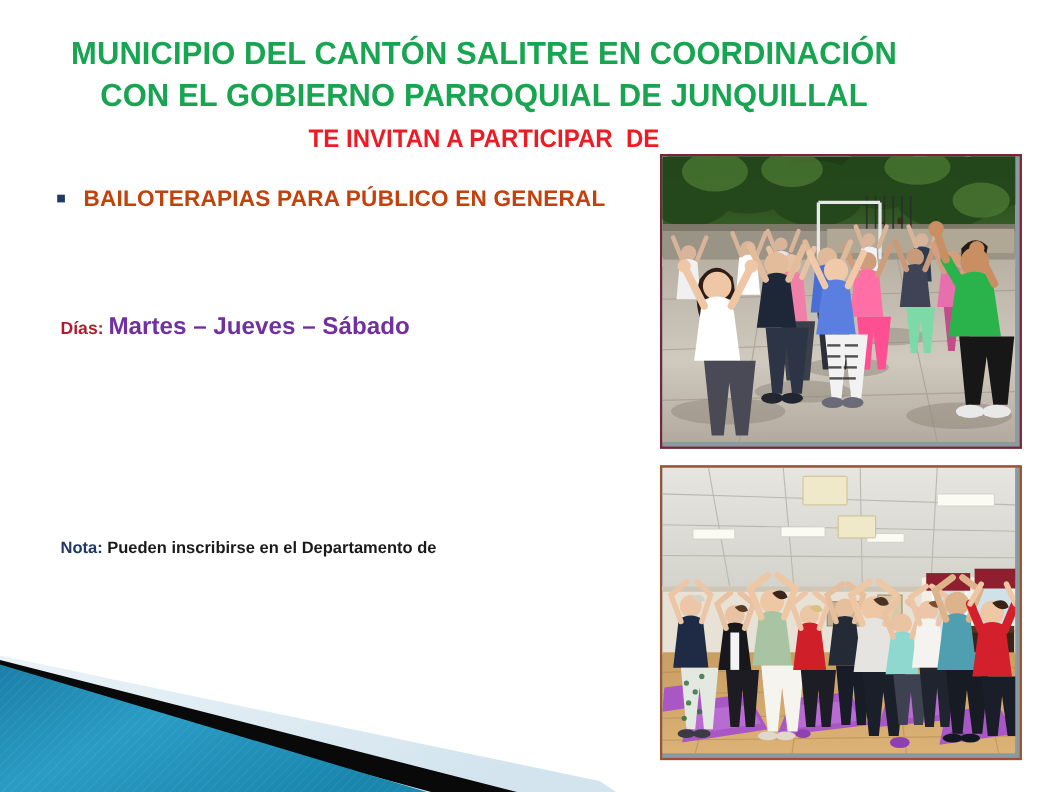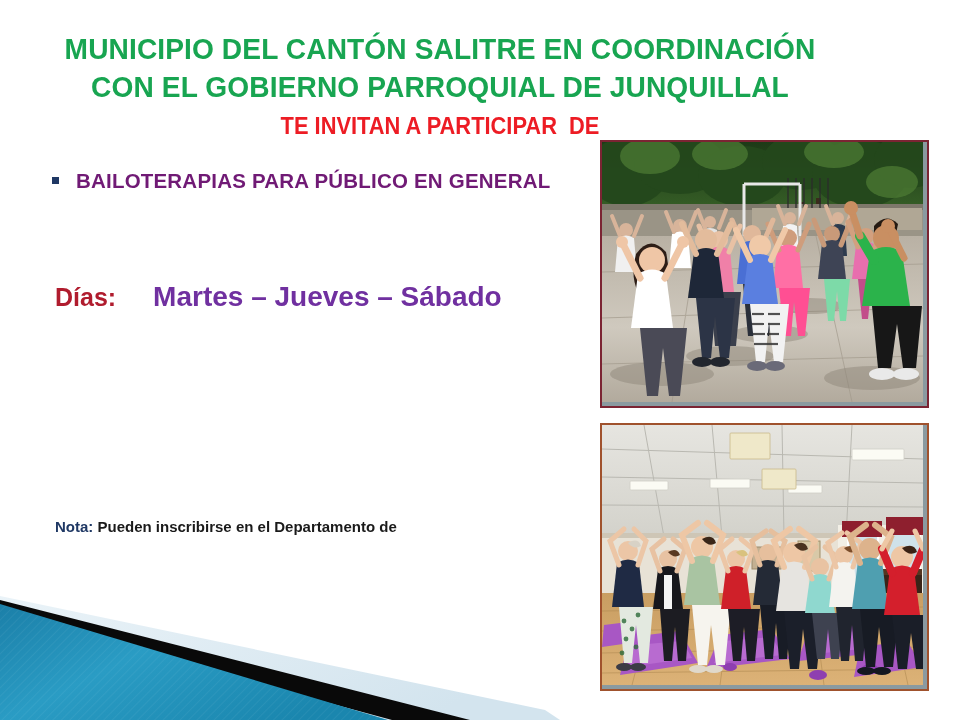--- a/index.html
+++ b/index.html
@@ -64,21 +64,21 @@
     height: 7px;
     background: #1F3864;
     margin-right: 17px;
     flex: 0 0 auto;
   }
   .bullet-text {
     font-family: "Liberation Sans", sans-serif;
     font-weight: bold;
     font-size: 20.5px;
     line-height: 24px;
-    color: #701a75;
+    color: #c2410c;
     letter-spacing: 0.2px;
     white-space: nowrap;
   }
 
   
   .info-dias {
     position: absolute;
     left: 55px;
     top: 283px;
     white-space: nowrap;
@@ -91,38 +91,37 @@
   }
   .info-lugar-line2 {
     position: absolute;
     left: 134px;
     top: 370px;
     white-space: nowrap;
   }
   .lbl {
     font-family: "Liberation Sans", sans-serif;
     font-weight: bold;
-    font-size: 25px;
+    font-size: 16px;
     line-height: 28px;
     color: #B01C2E;
   }
   .val {
     font-family: "Liberation Sans", sans-serif;
     font-weight: bold;
-    font-size: 28px;
+    font-size: 22px;
     line-height: 28px;
     color: #7030A0;
-    margin-left: 30px;
   }
 
   
   .nota {
     position: absolute;
     left: 55px;
-    top: 515px;
+    top: 487px;
     width: 470px;
   }
   .nota-line {
     font-family: "Liberation Sans", sans-serif;
     font-weight: bold;
     font-size: 15px;
     line-height: 24px;
     color: #1A1A1A;
     white-space: nowrap;
   }

